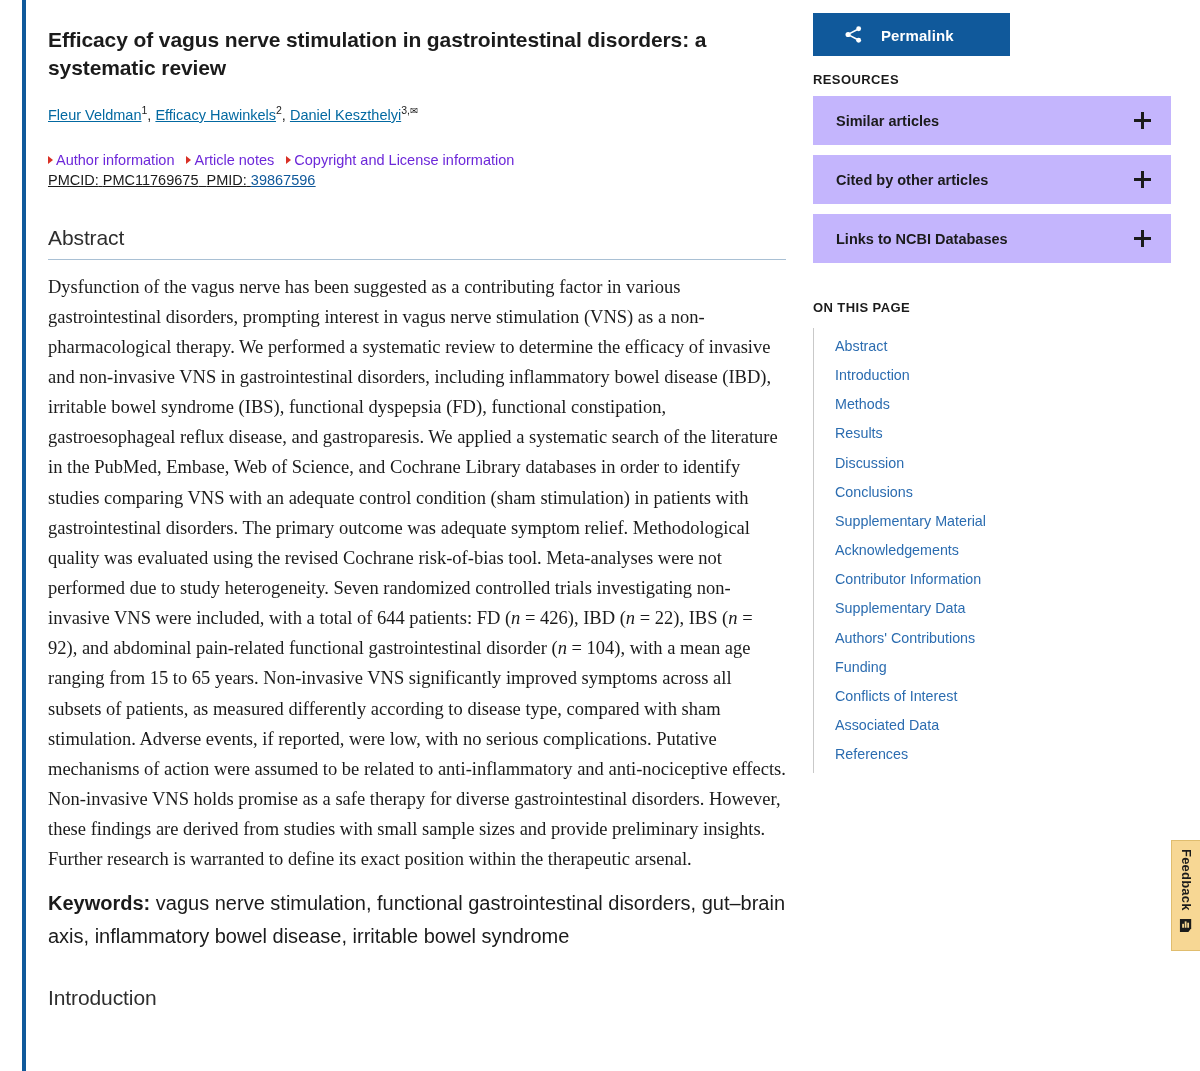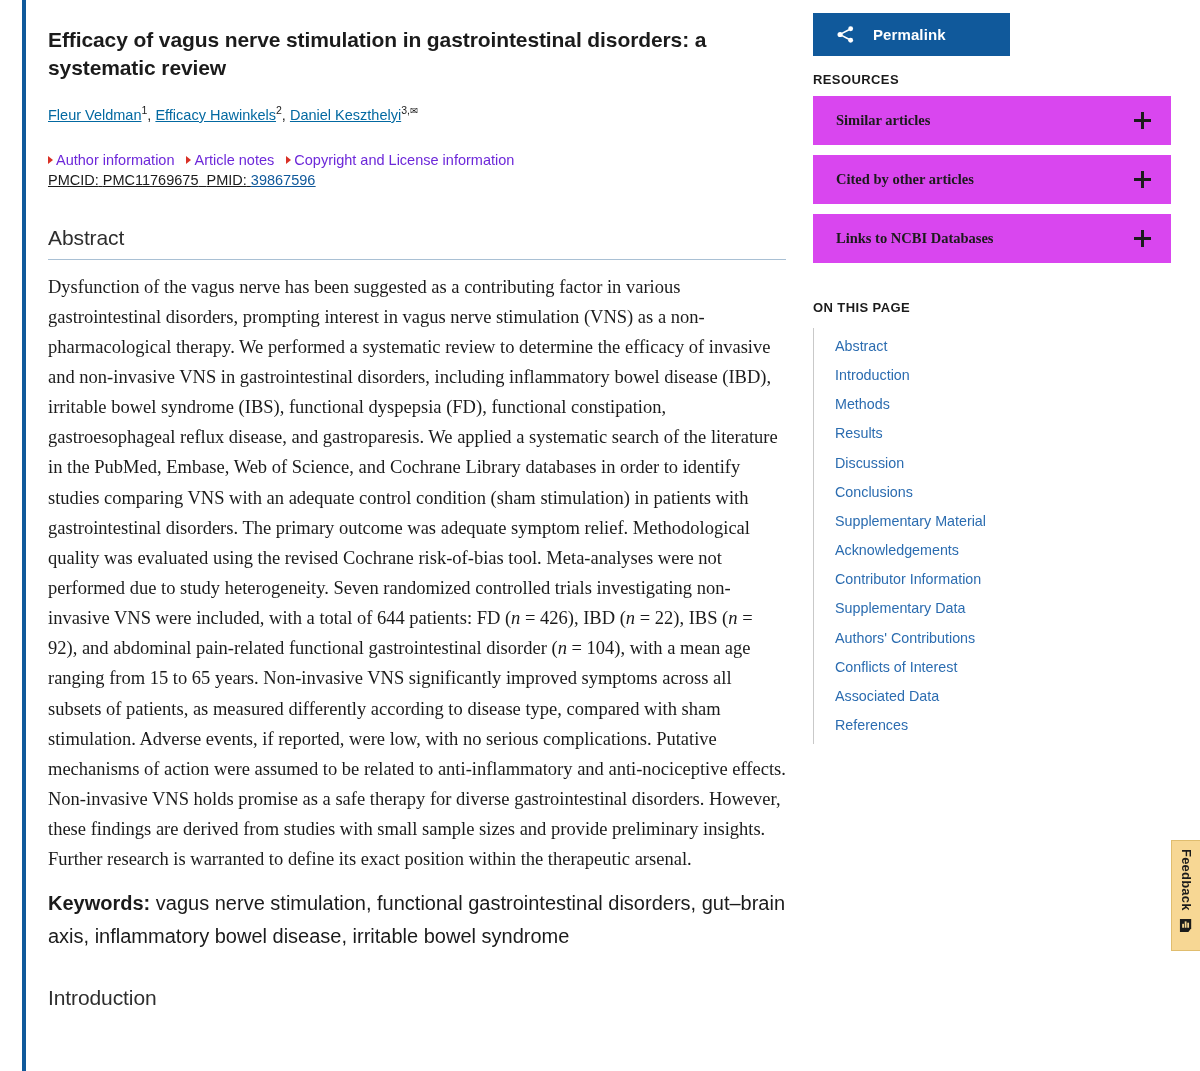--- a/index.html
+++ b/index.html
@@ -126,27 +126,27 @@
   
   #sidebar {
     position: absolute;
     left: 813px;
     top: 0;
     width: 358px;
   }
 
   #permalink-btn {
     display: flex;
-    align-items: center;
+    align-items: flex-end;
     width: 197px;
     height: 43px;
     background: #10599b;
     border: none;
     cursor: pointer;
-    padding: 4px;
+    padding: 12px;
     margin-top: 13px;
   }
   #permalink-btn .share-wrap {
     width: 56px;
     display: flex;
     align-items: center;
     justify-content: center;
   }
   #permalink-btn .plabel {
     color: #ffffff;
@@ -158,29 +158,28 @@
   .side-title {
     font-size: 13px;
     font-weight: bold;
     letter-spacing: 0.4px;
     color: #1b1b1b;
     margin-top: 16px;
     margin-bottom: 9px;
   }
 
   .res-item {
-    background: #d946ef;
+    background: #c4b5fd;
     height: 49px;
     display: flex;
     align-items: center;
     justify-content: space-between;
     padding: 0 20px 0 23px;
     margin-bottom: 10px;
     cursor: pointer;
-    font-family: Liberation Serif, serif;
   }
   .res-item .rlabel {
     font-size: 14.5px;
     font-weight: bold;
     color: #1b1b1b;
   }
   .plus {
     position: relative;
     width: 17px;
     height: 17px;
@@ -335,20 +334,23 @@
     <li>
         <a href="#">Contributor Information</a>
       </li>
     <li>
         <a href="#">Supplementary Data</a>
       </li>
     <li>
         <a href="#">Authors' Contributions</a>
       </li>
     <li>
+        <a href="#">Funding</a>
+      </li>
+    <li>
         <a href="#">Conflicts of Interest</a>
       </li>
     <li>
         <a href="#">Associated Data</a>
       </li>
     <li>
         <a href="#">References</a>
       </li>
   </ul>
 </div>

